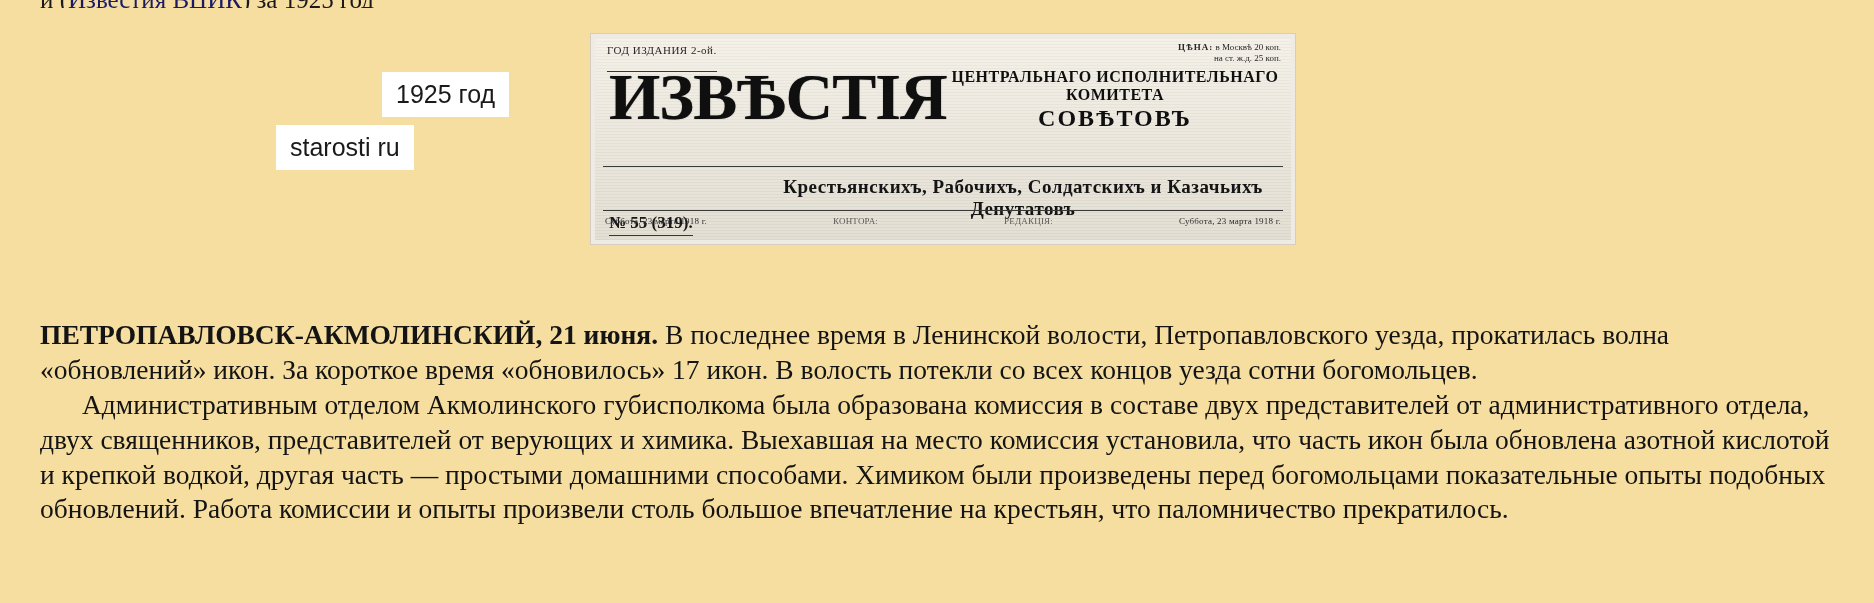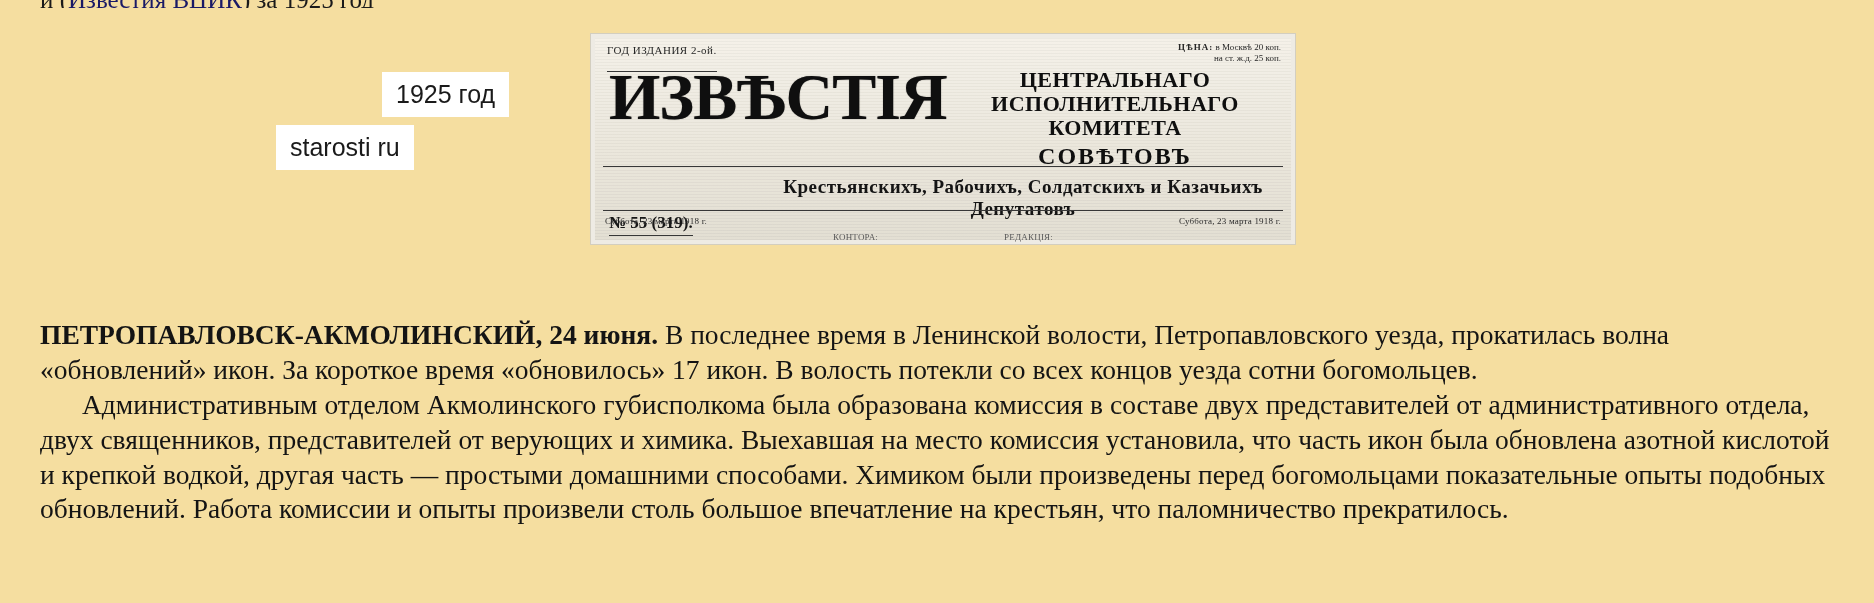--- a/index.html
+++ b/index.html
@@ -119,21 +119,21 @@
     color: #141414;
   }
   .mh-r1 {
     font-weight: bold;
     font-size: 27px;
     letter-spacing: 1px;
     line-height: 1.05;
   }
   .mh-r2 {
     font-weight: bold;
-    font-size: 22px;
+    font-size: 16px;
     letter-spacing: 0.5px;
     margin-top: 4px;
     line-height: 1.1;
   }
   .mh-r3 {
     font-weight: bold;
     font-size: 24px;
     letter-spacing: 2px;
     margin-top: 2px;
   }
@@ -179,21 +179,20 @@
     justify-content: space-between;
     font-family: "Liberation Serif", serif;
     font-size: 9px;
     color: #2f2f2f;
     letter-spacing: 0.2px;
   }
   .mh-foot span { white-space: nowrap; }
   .mh-foot .blur {
     color: #5a5a5a;
     filter: blur(0.4px);
-    margin-top: 16px;
   }
   
   .article {
     position: absolute;
     left: 40px;
     top: 318px;
     width: 1796px;
     color: #141414;
     font-family: "Liberation Serif", serif;
     font-size: 27.5px;
@@ -246,17 +245,17 @@
       <div class="mh-foot">
         <span>Суббота, 23 марта 1918 г.</span>
         <span class="blur">КОНТОРА:</span>
         <span class="blur">РЕДАКЦІЯ:</span>
         <span>Суббота, 23 марта 1918 г.</span>
       </div>
     </div>
   </div>
 
   <div class="article">
-    <p class="lead"><b>ПЕТРОПАВЛОВСК-АКМОЛИНСКИЙ, 24 июня.</b><span> В последнее время в Ленинской волости, Петропавловского уезда, прокатилась волна «обновлений» икон. За короткое время «обновилось» 17 икон. В волость потекли со всех концов уезда сотни богомольцев.</span></p>
+    <p class="lead"><b>ПЕТРОПАВЛОВСК-АКМОЛИНСКИЙ, 21 июня.</b><span> В последнее время в Ленинской волости, Петропавловского уезда, прокатилась волна «обновлений» икон. За короткое время «обновилось» 17 икон. В волость потекли со всех концов уезда сотни богомольцев.</span></p>
     <p class="para2">Административным отделом Акмолинского губисполкома была образована комиссия в составе двух представителей от административного отдела, двух священников, представителей от верующих и химика. Выехавшая на место комиссия установила, что часть икон была обновлена азотной кислотой и крепкой водкой, другая часть — простыми домашними способами. Химиком были произведены перед богомольцами показательные опыты подобных обновлений. Работа комиссии и опыты произвели столь большое впечатление на крестьян, что паломничество прекратилось.</p>
   </div>
 
 </div>
 
 </body></html>

